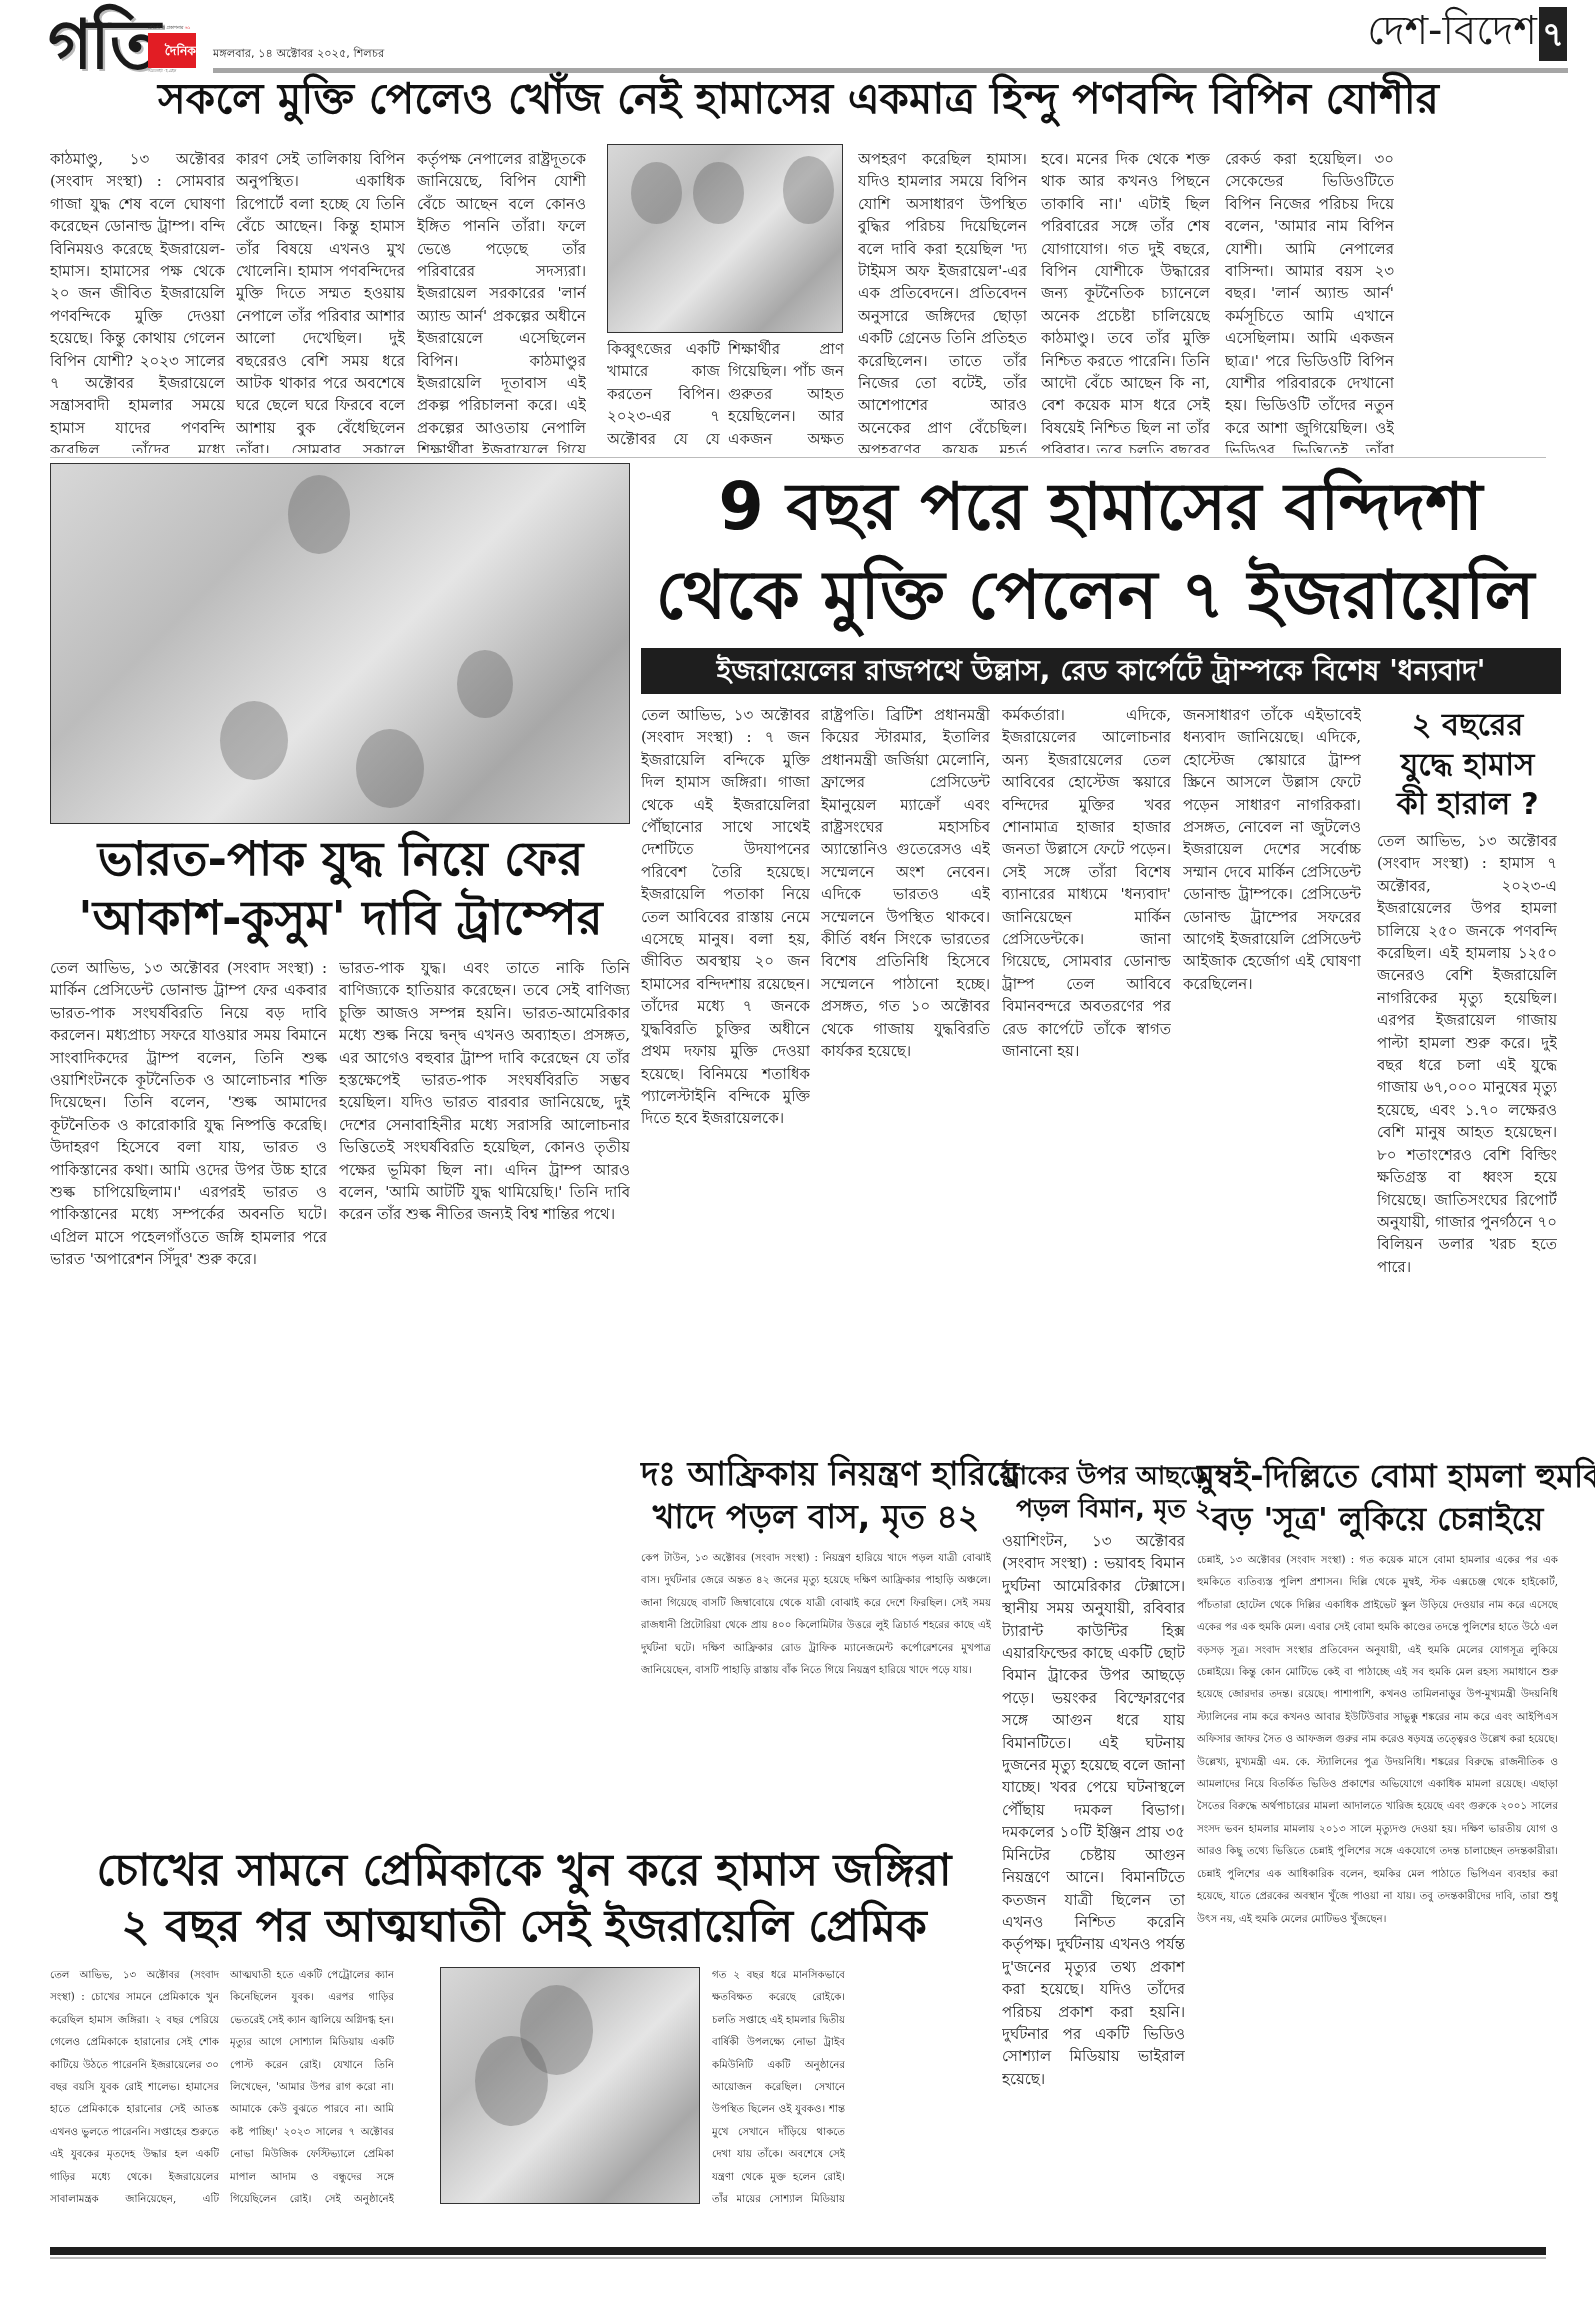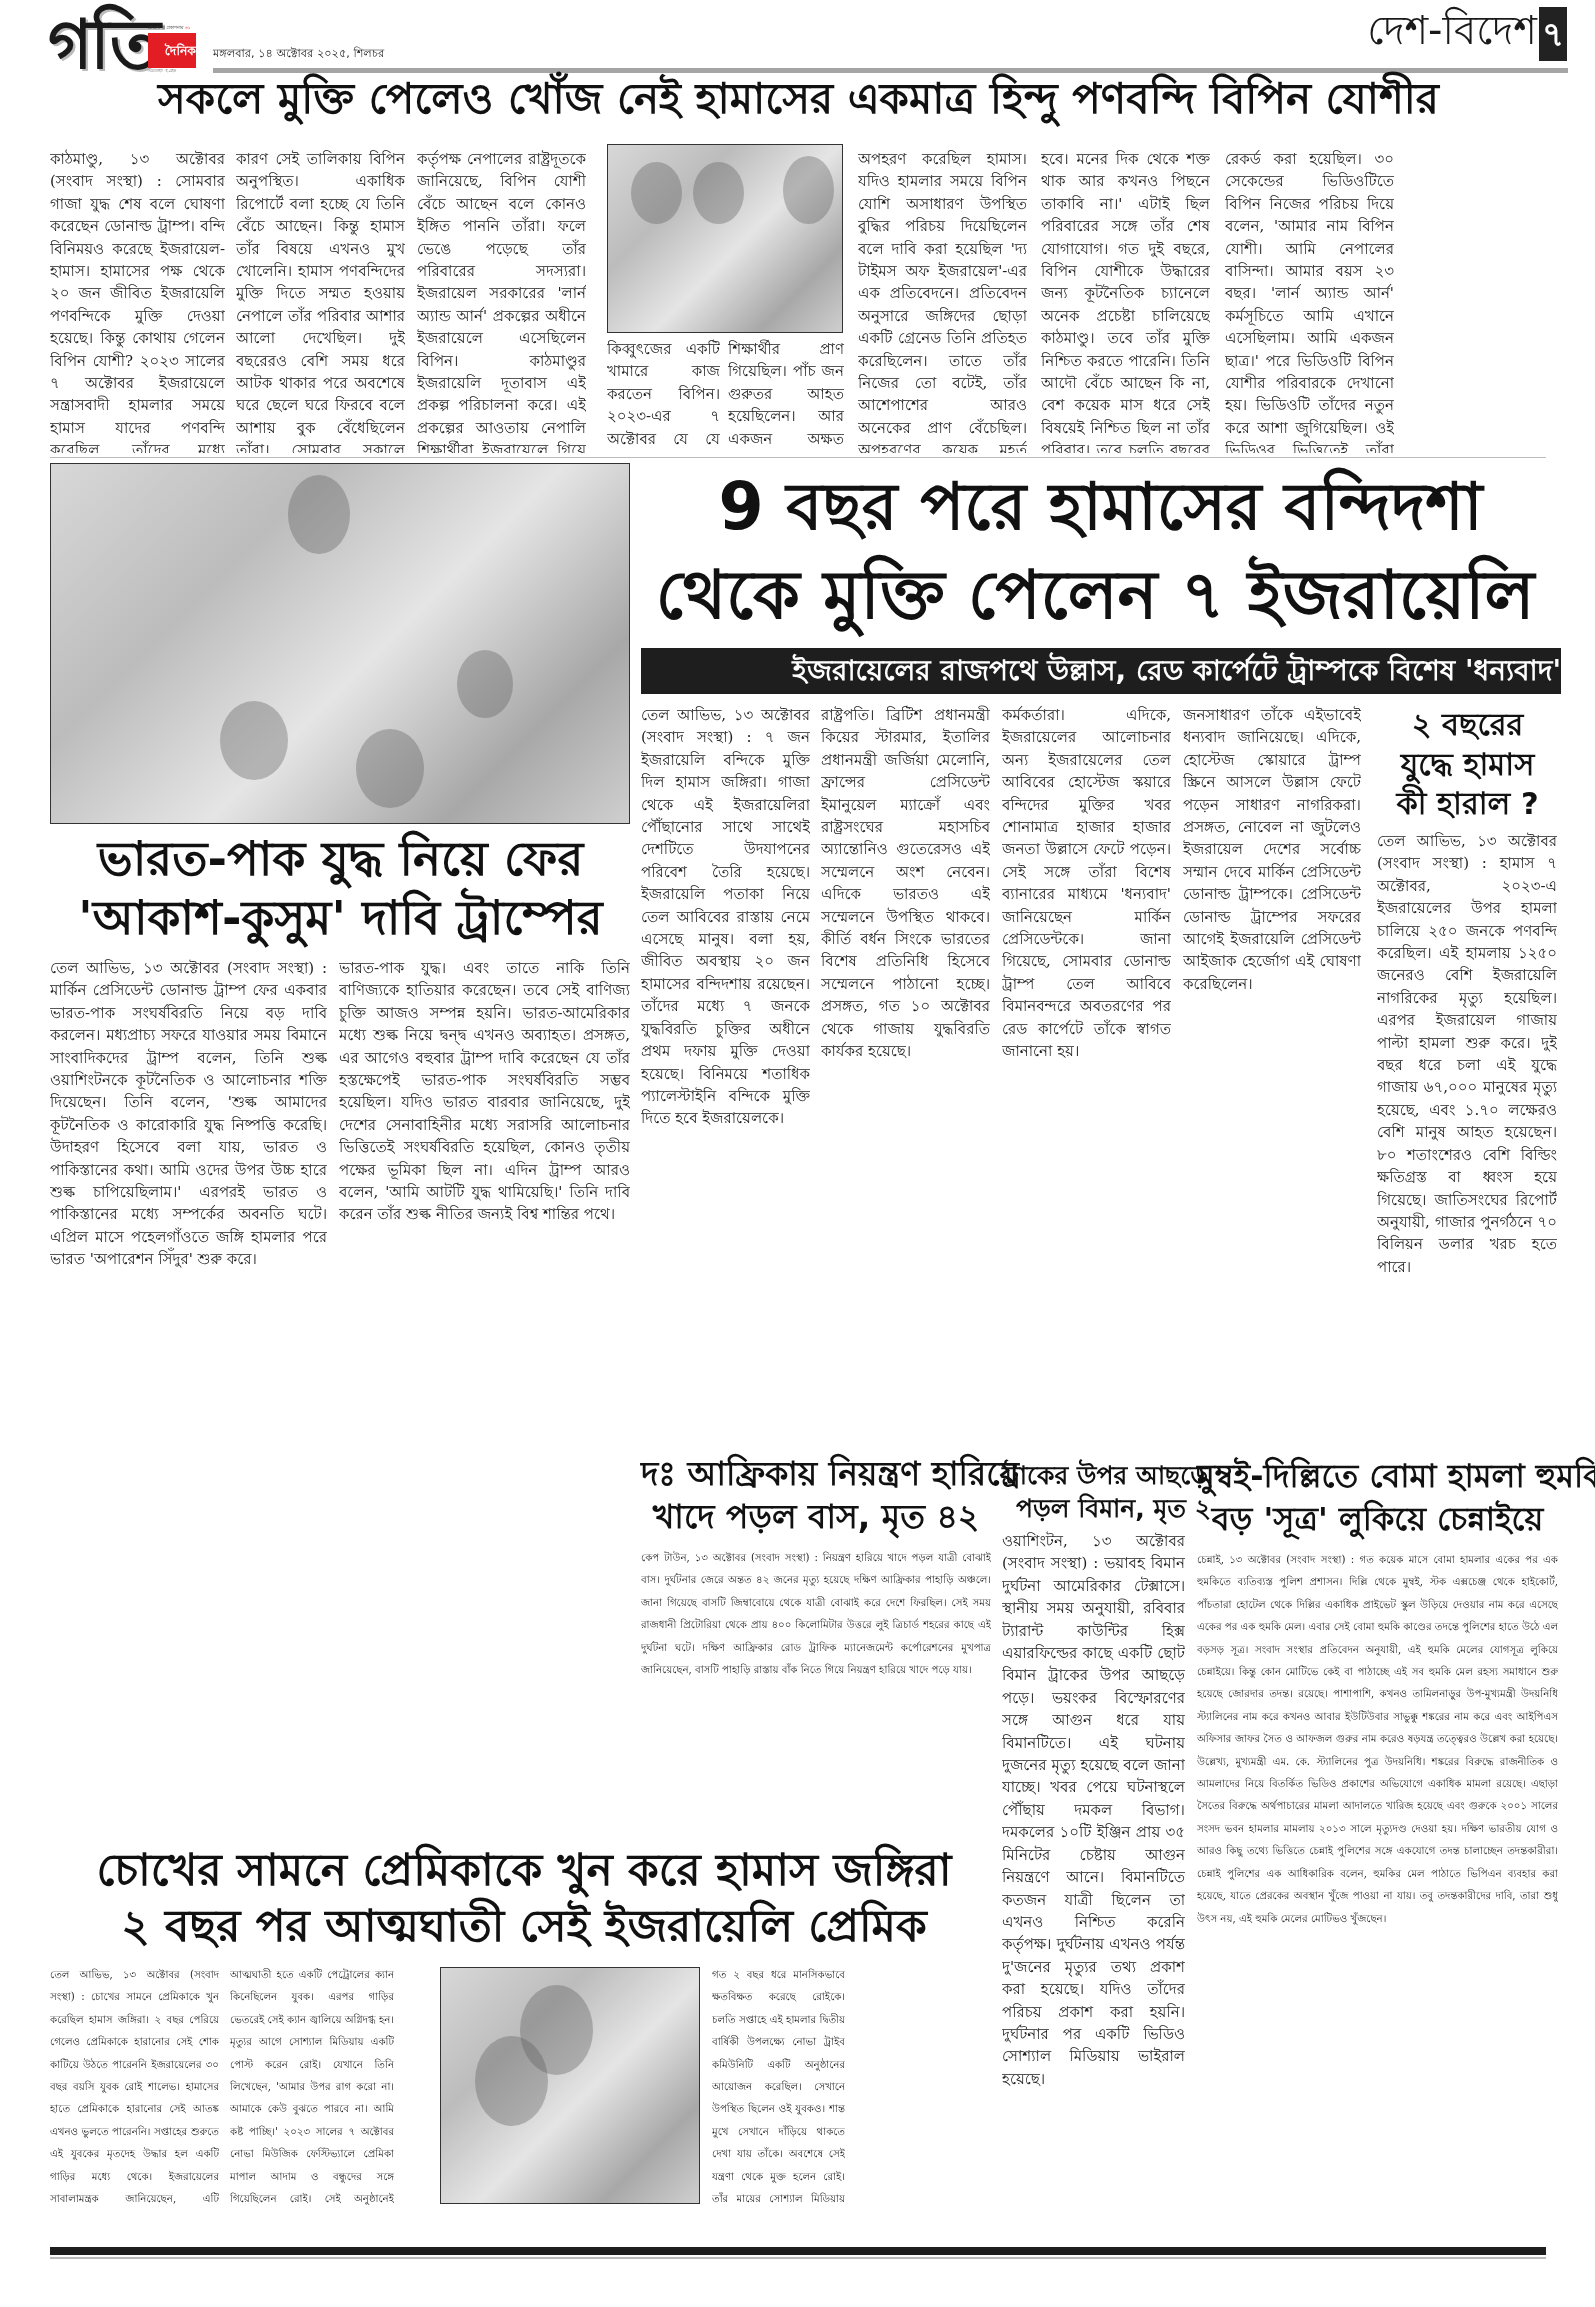--- a/index.html
+++ b/index.html
@@ -58,21 +58,21 @@
 
 <div class="abs photo" style="left:50px; top:463px; width:580px; height:361px;">
   <div class="photo-inner" style="left:169px;top:237px;width:68px;height:79px;"></div>
   <div class="photo-inner" style="left:305px;top:265px;width:68px;height:79px;"></div>
   <div class="photo-inner" style="left:406px;top:186px;width:56px;height:68px;"></div>
   <div class="photo-inner" style="left:237px;top:11.3px;width:62px;height:79px;"></div>
 </div>
 
 <div class="abs headline" style="left:649px; top:471px; width:903px; font-size:65px; text-align:center;">9 বছর পরে হামাসের বন্দিদশা</div>
 <div class="abs headline" style="left:632px; top:559px; width:926px; font-size:67px; text-align:center;">থেকে মুক্তি পেলেন ৭ ইজরায়েলি</div>
-<div class="abs black-banner" style="left:641px; top:648px; width:920px; height:46px; font-size:28px; line-height:46px;text-align:right;">ইজরায়েলের রাজপথে উল্লাস, রেড কার্পেটে ট্রাম্পকে বিশেষ 'ধন্যবাদ'</div>
+<div class="abs black-banner" style="left:641px; top:648px; width:920px; height:46px; font-size:28px; line-height:46px;">ইজরায়েলের রাজপথে উল্লাস, রেড কার্পেটে ট্রাম্পকে বিশেষ 'ধন্যবাদ'</div>
 <div class="abs body-text" style="left:641px; top:704px; width:169px; height:734px;">তেল আভিভ, ১৩ অক্টোবর (সংবাদ সংস্থা) : ৭ জন ইজরায়েলি বন্দিকে মুক্তি দিল হামাস জঙ্গিরা। গাজা থেকে এই ইজরায়েলিরা পৌঁছানোর সাথে সাথেই দেশটিতে উদযাপনের পরিবেশ তৈরি হয়েছে। ইজরায়েলি পতাকা নিয়ে তেল আবিবের রাস্তায় নেমে এসেছে মানুষ। বলা হয়, জীবিত অবস্থায় ২০ জন হামাসের বন্দিদশায় রয়েছেন। তাঁদের মধ্যে ৭ জনকে যুদ্ধবিরতি চুক্তির অধীনে প্রথম দফায় মুক্তি দেওয়া হয়েছে। বিনিময়ে শতাধিক প্যালেস্টাইনি বন্দিকে মুক্তি দিতে হবে ইজরায়েলকে।</div>
 <div class="abs body-text" style="left:821px; top:704px; width:169px; height:734px;">রাষ্ট্রপতি। ব্রিটিশ প্রধানমন্ত্রী কিয়ের স্টারমার, ইতালির প্রধানমন্ত্রী জর্জিয়া মেলোনি, ফ্রান্সের প্রেসিডেন্ট ইমানুয়েল ম্যাক্রোঁ এবং রাষ্ট্রসংঘের মহাসচিব অ্যান্তোনিও গুতেরেসও এই সম্মেলনে অংশ নেবেন। এদিকে ভারতও এই সম্মেলনে উপস্থিত থাকবে। কীর্তি বর্ধন সিংকে ভারতের বিশেষ প্রতিনিধি হিসেবে সম্মেলনে পাঠানো হচ্ছে। প্রসঙ্গত, গত ১০ অক্টোবর থেকে গাজায় যুদ্ধবিরতি কার্যকর হয়েছে।</div>
 <div class="abs body-text" style="left:1002px; top:704px; width:169px; height:734px;">কর্মকর্তারা। এদিকে, ইজরায়েলের আলোচনার অন্য ইজরায়েলের তেল আবিবের হোস্টেজ স্কয়ারে বন্দিদের মুক্তির খবর শোনামাত্র হাজার হাজার জনতা উল্লাসে ফেটে পড়েন। সেই সঙ্গে তাঁরা বিশেষ ব্যানারের মাধ্যমে 'ধন্যবাদ' জানিয়েছেন মার্কিন প্রেসিডেন্টকে। জানা গিয়েছে, সোমবার ডোনাল্ড ট্রাম্প তেল আবিবে বিমানবন্দরে অবতরণের পর রেড কার্পেটে তাঁকে স্বাগত জানানো হয়।</div>
 <div class="abs body-text" style="left:1183px; top:704px; width:178px; height:734px;">জনসাধারণ তাঁকে এইভাবেই ধন্যবাদ জানিয়েছে। এদিকে, হোস্টেজ স্কোয়ারে ট্রাম্প স্ক্রিনে আসলে উল্লাস ফেটে পড়েন সাধারণ নাগরিকরা। প্রসঙ্গত, নোবেল না জুটলেও ইজরায়েল দেশের সর্বোচ্চ সম্মান দেবে মার্কিন প্রেসিডেন্ট ডোনাল্ড ট্রাম্পকে। প্রেসিডেন্ট ডোনাল্ড ট্রাম্পের সফরের আগেই ইজরায়েলি প্রেসিডেন্ট আইজাক হের্জোগ এই ঘোষণা করেছিলেন।</div>
 
 <div class="abs headline" style="left:1377px; top:708px; width:181px; font-size:30.5px; text-align:center;">২ বছরের</div>
 <div class="abs headline" style="left:1377px; top:748px; width:181px; font-size:30.5px; text-align:center;">যুদ্ধে হামাস</div>
 <div class="abs headline" style="left:1377px; top:787px; width:181px; font-size:30.5px; text-align:center;">কী হারাল ?</div>
 <div class="abs body-text" style="left:1377px; top:830px; width:180px; height:610px;">তেল আভিভ, ১৩ অক্টোবর (সংবাদ সংস্থা) : হামাস ৭ অক্টোবর, ২০২৩-এ ইজরায়েলের উপর হামলা চালিয়ে ২৫০ জনকে পণবন্দি করেছিল। এই হামলায় ১২৫০ জনেরও বেশি ইজরায়েলি নাগরিকের মৃত্যু হয়েছিল। এরপর ইজরায়েল গাজায় পাল্টা হামলা শুরু করে। দুই বছর ধরে চলা এই যুদ্ধে গাজায় ৬৭,০০০ মানুষের মৃত্যু হয়েছে, এবং ১.৭০ লক্ষেরও বেশি মানুষ আহত হয়েছেন। ৮০ শতাংশেরও বেশি বিল্ডিং ক্ষতিগ্রস্ত বা ধ্বংস হয়ে গিয়েছে। জাতিসংঘের রিপোর্ট অনুযায়ী, গাজার পুনর্গঠনে ৭০ বিলিয়ন ডলার খরচ হতে পারে।</div>
 

